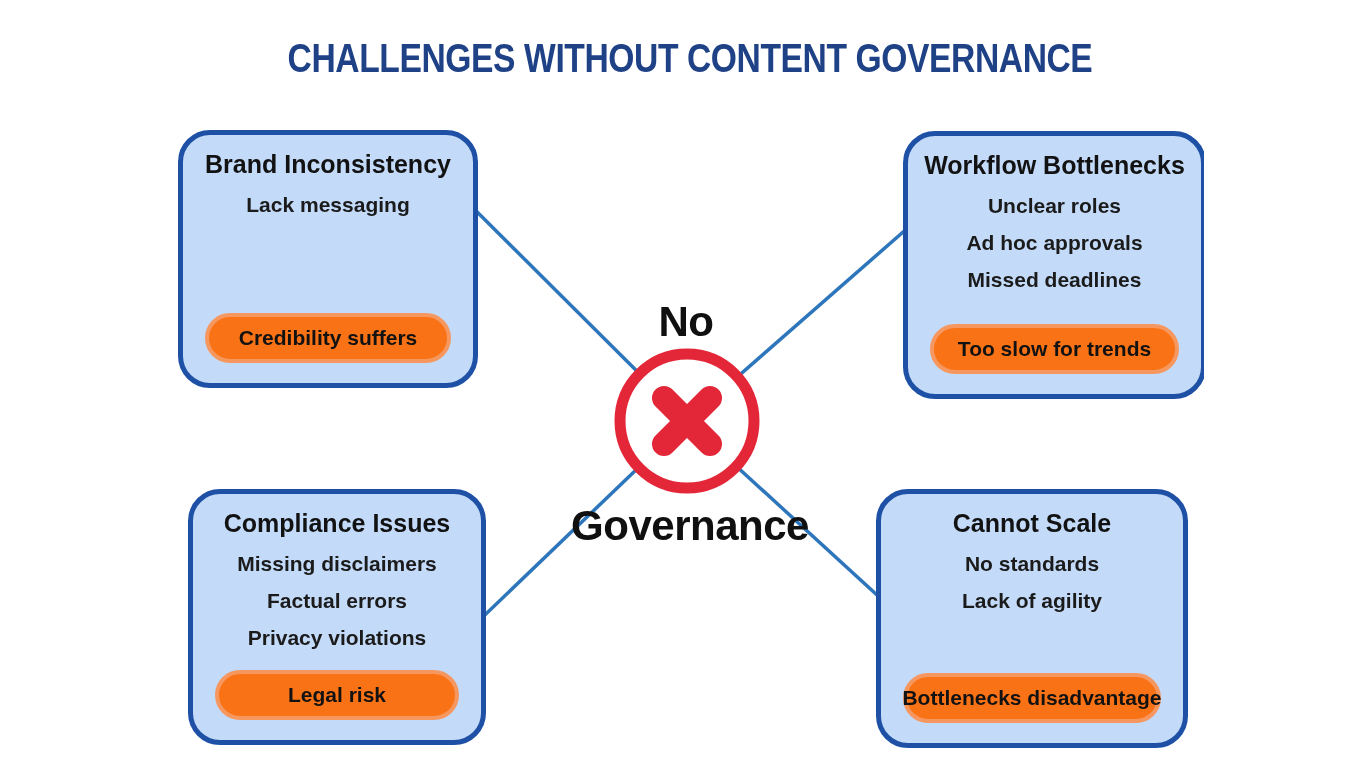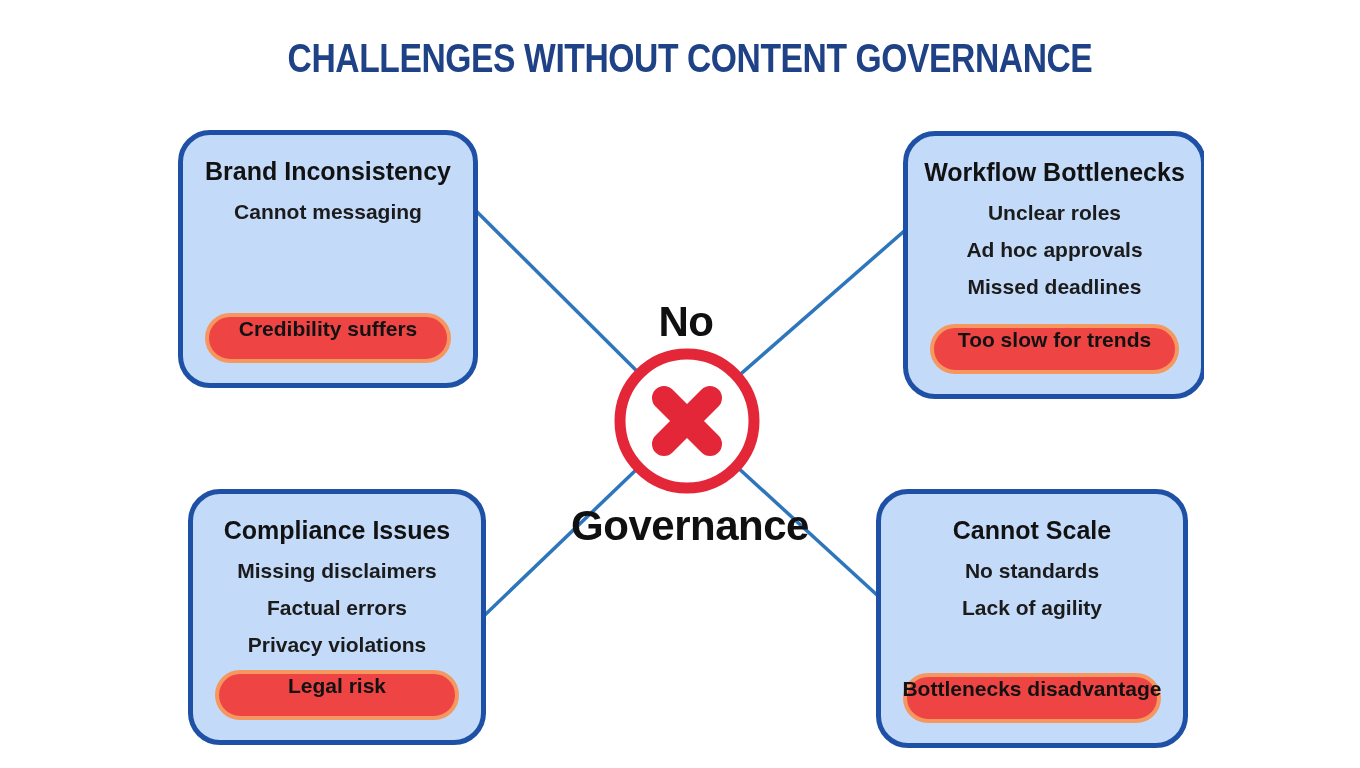--- a/index.html
+++ b/index.html
@@ -36,21 +36,21 @@
   .card {
     position: absolute;
     box-sizing: border-box;
     background: #C3DAF9;
     border: 5px solid #1E51A5;
     border-radius: 32px;
     display: flex;
     flex-direction: column;
     align-items: center;
     text-align: center;
-    padding: 20px 12px 20px;
+    padding: 13px 12px 20px;
     z-index: 1;
   }
   .card-tl { left: 178px; top: 130px; width: 300px; height: 258px; }
   .card-tr { left: 903px; top: 131px; width: 303px; height: 268px; }
   .card-bl { left: 188px; top: 489px; width: 298px; height: 256px; }
   .card-br { left: 876px; top: 489px; width: 312px; height: 259px; }
   .card-title {
     font-size: 25px;
     font-weight: bold;
     color: #121212;
@@ -65,25 +65,25 @@
     line-height: 37px;
     white-space: nowrap;
   }
   .pill {
     margin-top: auto;
     align-self: stretch;
     margin-left: 10px;
     margin-right: 10px;
     height: 50px;
     box-sizing: border-box;
-    background: #ef4444;
+    background: #f97316;
     border: 4px solid #F69760;
     border-radius: 26px;
     display: flex;
-    align-items: flex-start;
+    align-items: center;
     justify-content: center;
     font-size: 21px;
     font-weight: bold;
     color: #121212;
     white-space: nowrap;
   }
   .center-label {
     position: absolute;
     transform: translate(-50%, -50%);
     font-size: 42px;
@@ -109,21 +109,21 @@
     <g>
       <circle cx="687" cy="421" r="67" fill="#ffffff" stroke="#E32638" stroke-width="11"></circle>
       <path d="M 664 398 L 710 444 M 710 398 L 664 444" stroke="#E32638" stroke-width="24" stroke-linecap="round" fill="none"></path>
     </g>
   </svg>
 
   <div class="page-title">CHALLENGES WITHOUT CONTENT GOVERNANCE</div>
 
   <div class="card card-tl">
     <div class="card-title">Brand Inconsistency</div>
-    <div class="card-item">Cannot messaging</div>
+    <div class="card-item">Lack messaging</div>
     <div class="pill">
       <span>Credibility suffers</span>
     </div>
   </div>
 
   <div class="card card-bl">
     <div class="card-title">Compliance Issues</div>
     <div class="card-item">Missing disclaimers</div>
     <div class="card-item">Factual errors</div>
     <div class="card-item">Privacy violations</div>

